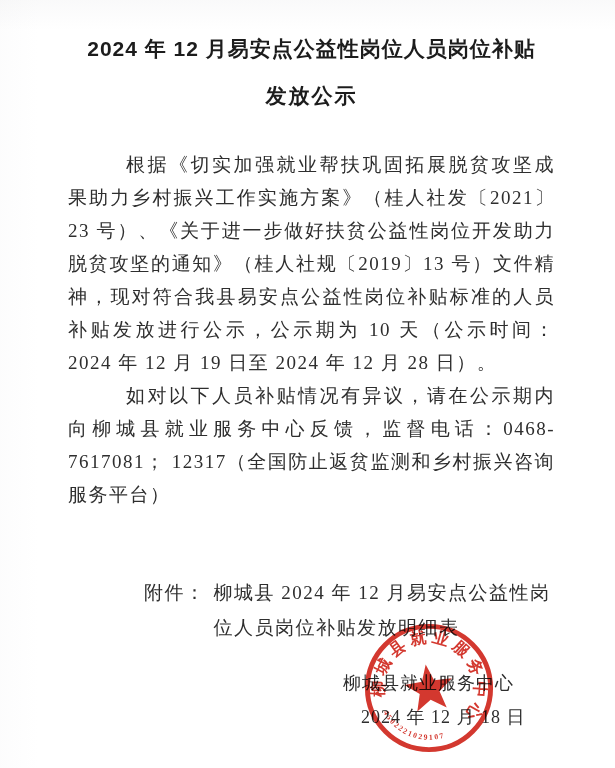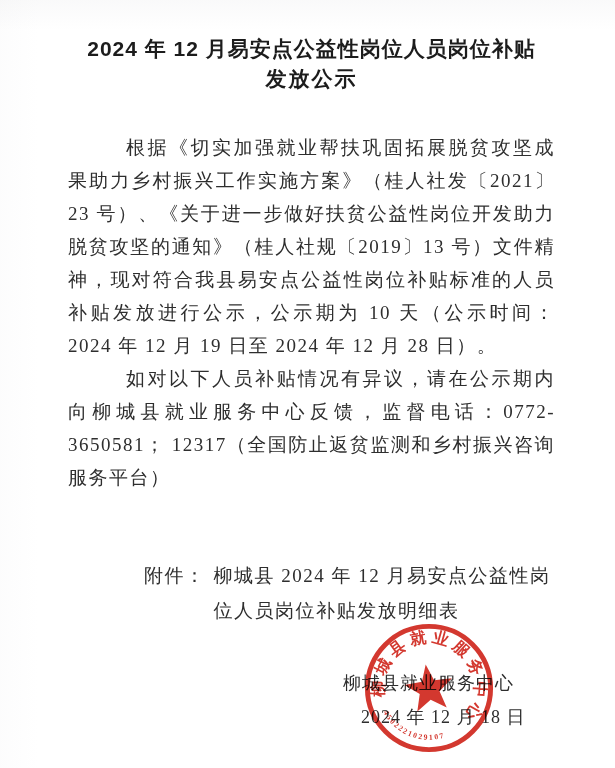--- a/index.html
+++ b/index.html
@@ -35,20 +35,21 @@
   .doc-title {
     text-align: center;
     font-family: "Liberation Sans", "DejaVu Sans", sans-serif;
     font-weight: 700;
     font-size: 21px;
     line-height: 30px;
     color: #1c1c1c;
     letter-spacing: 1px;
   }
   .doc-title.second {
+    margin-top: 17px;
     letter-spacing: 2px;
   }
   .body-block {
     margin-top: 37px;
   }
   .body-para {
     margin: 0;
     font-size: 19px;
     line-height: 33px;
     letter-spacing: 1.5px;
@@ -110,21 +111,21 @@
 <body>
 
 <div class="page">
   <div class="doc">
 
     <div class="doc-title">2024 年 12 月易安点公益性岗位人员岗位补贴</div>
     <div class="doc-title second">发放公示</div>
 
     <div class="body-block">
       <p class="body-para">根据《切实加强就业帮扶巩固拓展脱贫攻坚成果助力乡村振兴工作实施方案》（桂人社发〔2021〕23 号）、《关于进一步做好扶贫公益性岗位开发助力脱贫攻坚的通知》（桂人社规〔2019〕13 号）文件精神，现对符合我县易安点公益性岗位补贴标准的人员补贴发放进行公示，公示期为 10 天（公示时间：2024 年 12 月 19 日至 2024 年 12 月 28 日）。</p>
-      <p class="body-para">如对以下人员补贴情况有异议，请在公示期内向柳城县就业服务中心反馈，监督电话：0772-3650581； 12317（全国防止返贫监测和乡村振兴咨询服务平台）</p>
+      <p class="body-para">如对以下人员补贴情况有异议，请在公示期内向柳城县就业服务中心反馈，监督电话：0468-7617081； 12317（全国防止返贫监测和乡村振兴咨询服务平台）</p>
     </div>
 
     <div class="attachment">
       <span class="attachment-label">附件：</span>
       <span class="attachment-text">柳城县 2024 年 12 月易安点公益性岗位人员岗位补贴发放明细表</span>
     </div>
 
   </div>
 
   <div class="signature-name">柳城县就业服务中心</div>

